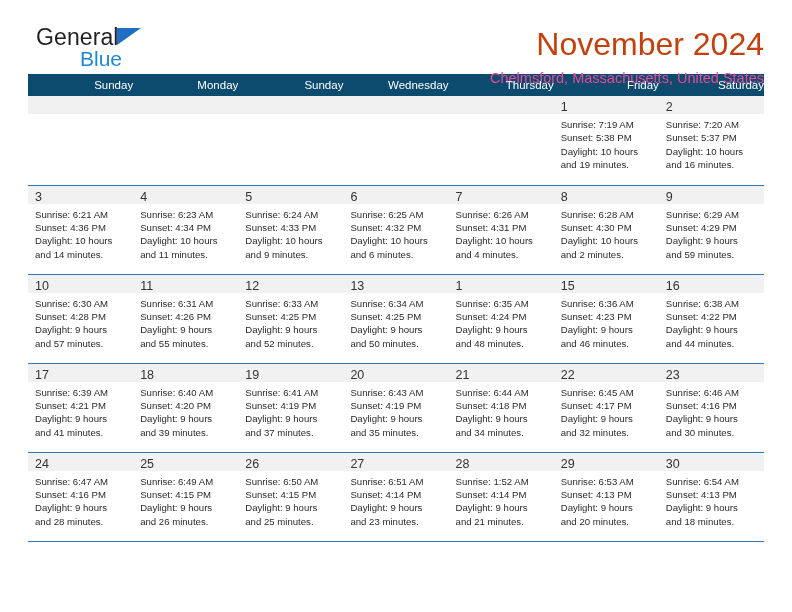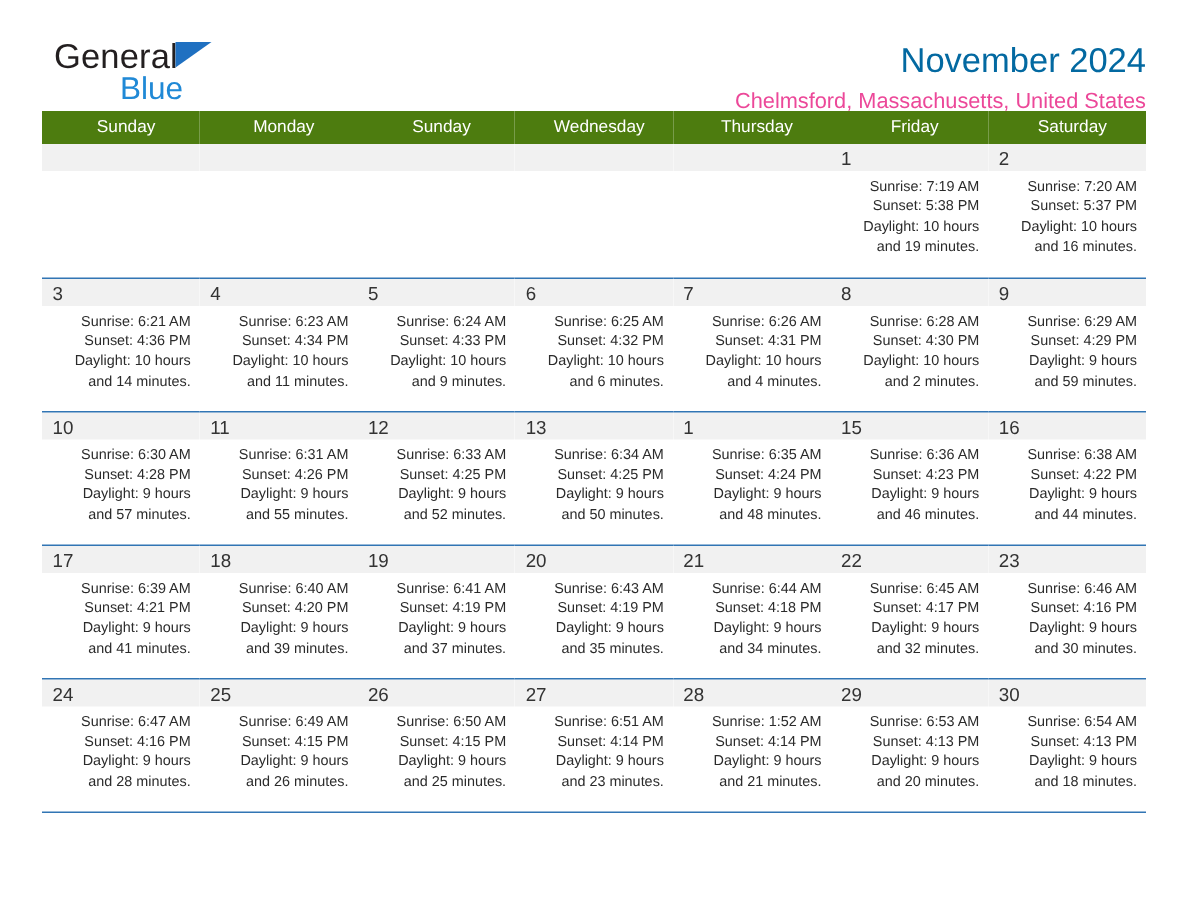--- a/index.html
+++ b/index.html
@@ -59,46 +59,46 @@
     line-height: 1;
     display: block;
     margin-top: -1px;
     margin-left: 44px;
   }
   .title-block {
     text-align: right;
     padding-top: 2px;
   }
   .cal-title {
-    font-size: 23px;
-    color: #0369a1;
+    font-size: 32px;
+    color: #c2410c;
     line-height: 1.05;
     font-weight: normal;
     margin: 0;
   }
   .cal-subtitle {
     font-size: 14.5px;
     color: #ec4899;
     margin: 9px 0 0 0;
     font-weight: normal;
     line-height: 1.1;
   }
 
   
   .calendar {
     width: 736px;
     border-collapse: collapse;
     table-layout: fixed;
   }
   .calendar th {
-    background: #4d7c0f;
+    background: #0c4a6e;
     color: #ffffff;
     font-size: 11.5px;
     font-weight: normal;
-    text-align: center;
+    text-align: right;
     padding: 5px 0 5px 7px;
     height: 20px;
     box-sizing: border-box;
   }
   .calendar td {
     vertical-align: top;
     padding: 0;
     border-top: 1px solid #3175b4;
     height: 89px;
     box-sizing: border-box;
@@ -113,21 +113,20 @@
     padding: 1px 0 0 7px;
     box-sizing: border-box;
   }
   .daynum {
     font-size: 12.5px;
     color: #333333;
     line-height: 16px;
   }
   .cell-body {
     padding: 4px 6px 0 7px;
-    text-align: right;
   }
   .cell-line {
     font-size: 9.6px;
     color: #2b2b2b;
     line-height: 13.4px;
     white-space: nowrap;
   }
   td.empty .daynum-band {
     background: #f1f1f1;
   }

